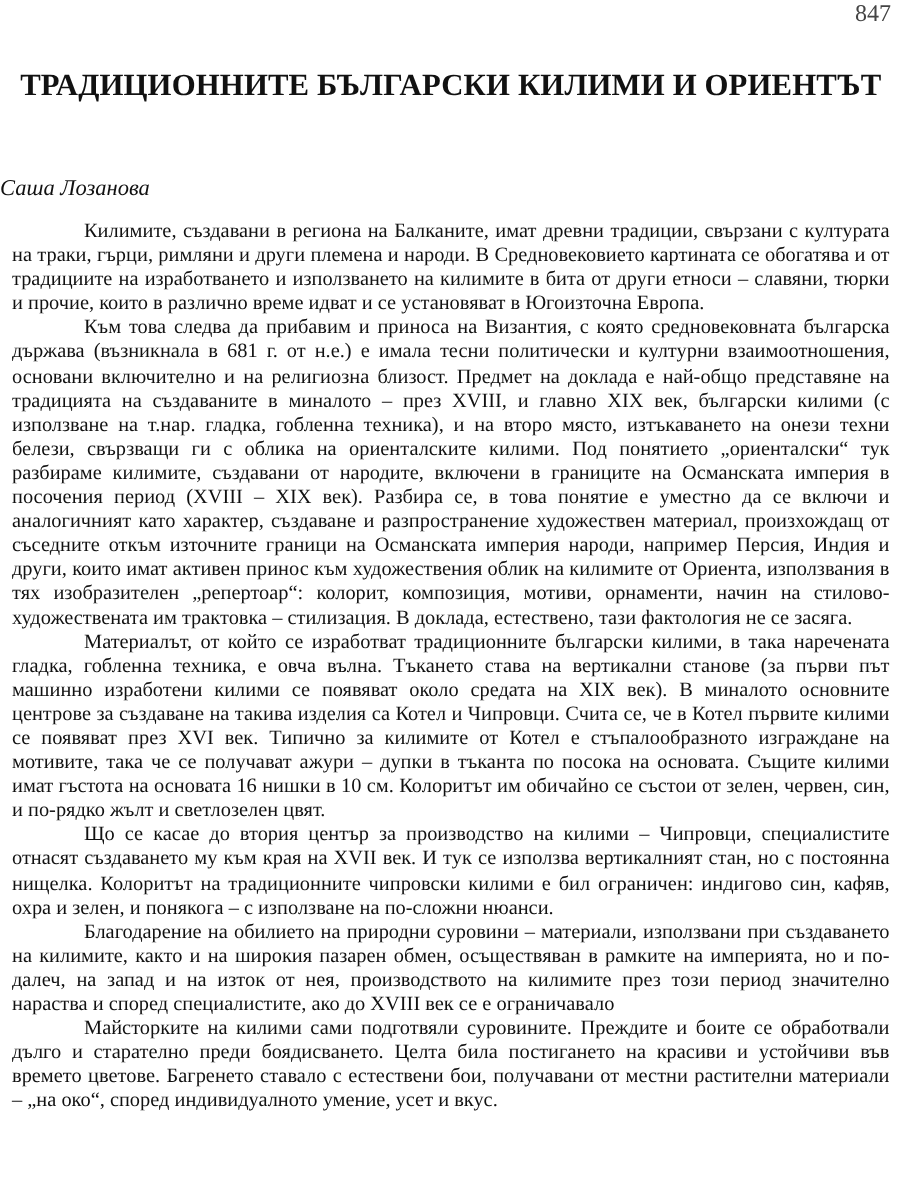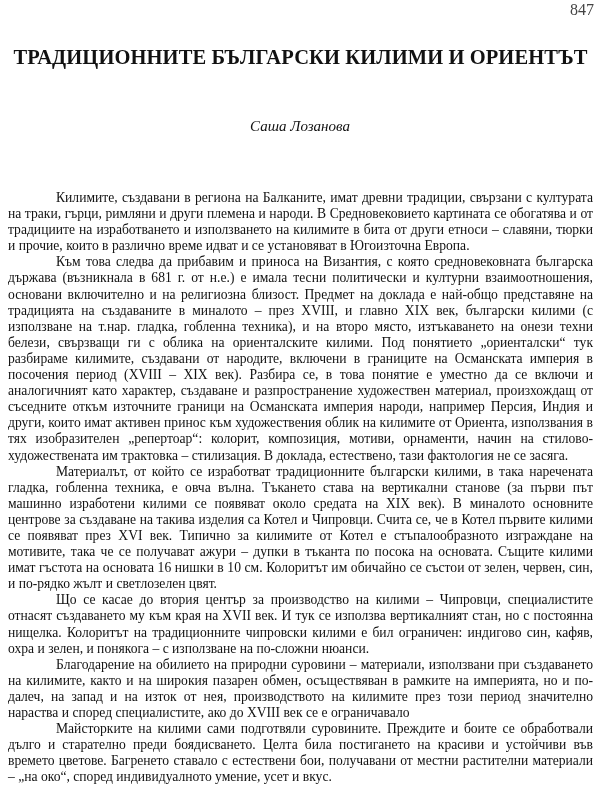--- a/index.html
+++ b/index.html
@@ -12,25 +12,25 @@
       position: absolute; top: 1px; right: 6px;
       font-size: 16px; color: #444;
     }
     .title {
       position: absolute; left: 1px; right: 0; top: 44px;
       text-align: center; font-weight: bold; font-size: 20.5px;
       line-height: 27px; letter-spacing: 0.1px;
     }
     .author {
       position: absolute; left: 0; right: 0; top: 118px;
-      text-align: center; font-style: italic; font-size: 15px;
+      font-style: italic; font-size: 15px;
     }
     .body {
       position: absolute; left: 8px; right: 7px; top: 146px;
-      font-size: 13.6px; line-height: 16.1px; text-align: justify; margin-top: 44px;
+      font-size: 13.6px; line-height: 16.1px; text-align: justify;
     }
     .body p { margin: 0; text-indent: 48px; }
   </style>
 </head>
 <body>
 
 <div class="page-number">847</div>
 
 <div class="title">
   <div>ТРАДИЦИОННИТЕ БЪЛГАРСКИ КИЛИМИ И ОРИЕНТЪТ</div>

